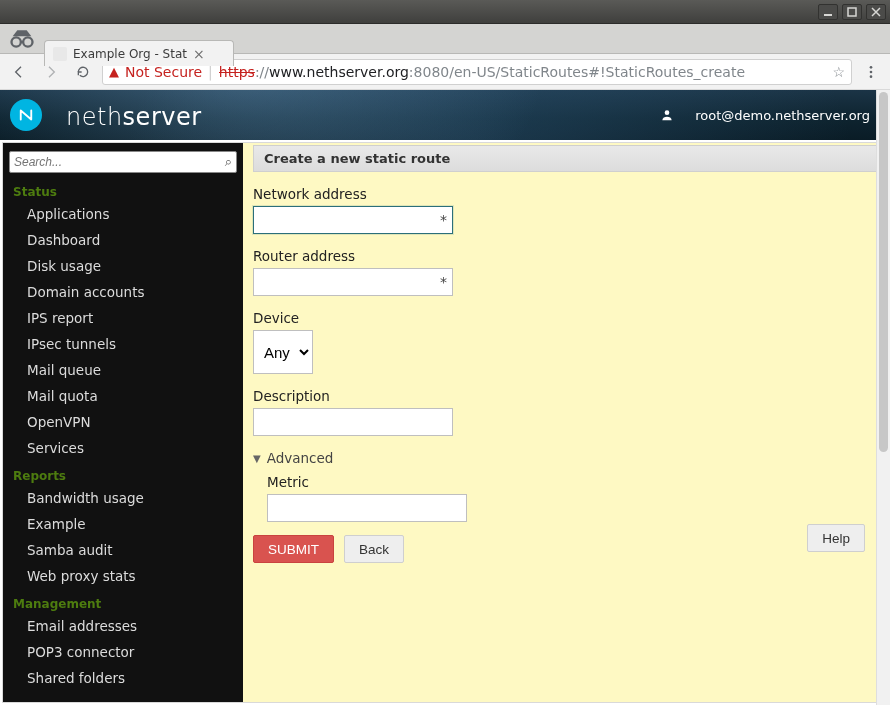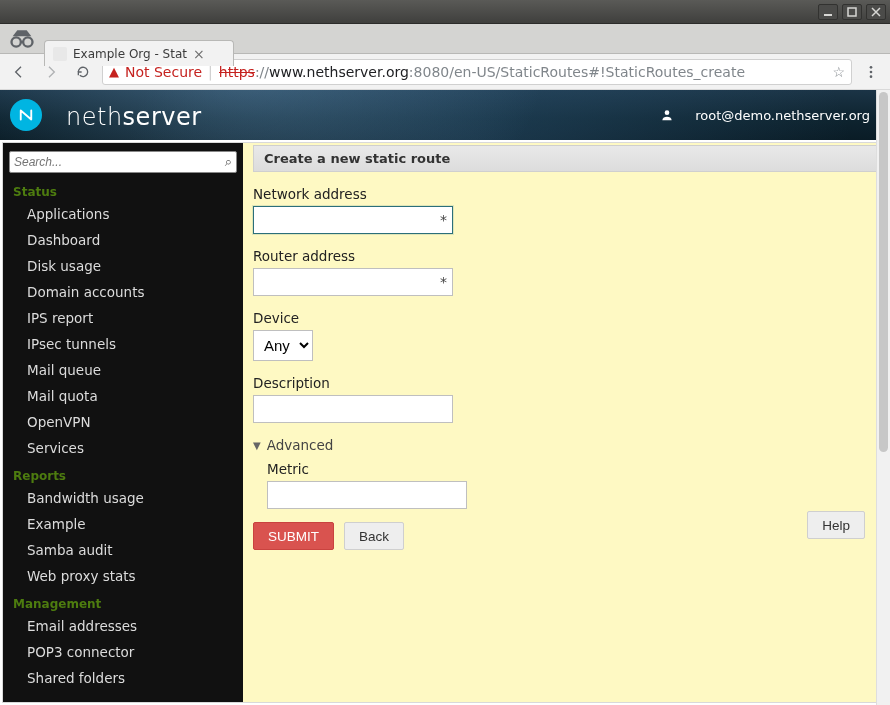--- a/index.html
+++ b/index.html
@@ -151,21 +151,21 @@
   .txt {
     width: 200px; height:28px;
     border:1px solid #bfbfbf; background:#fff;
     padding:2px 18px 2px 6px; font-size:13px;
     position:relative;
   }
   .input-wrap { position:relative; width:200px; }
   .input-wrap .req { position:absolute; right:6px; top:6px; color:#444; font-size:14px; }
   .txt.focused { border:1.5px solid #2b6f7a; box-shadow:0 0 0 1px rgba(43,111,122,0.15); }
   select.sel {
-    height:31px; border:1px solid #bfbfbf; background:#fff; font-size:15px; padding:2px 6px;
+    height:44px; border:1px solid #bfbfbf; background:#fff; font-size:15px; padding:2px 6px;
   }
 
   .adv-section { margin-top:8px; }
   .adv-toggle { display:flex; align-items:center; gap:6px; font-size:13.5px; color:#444; cursor:pointer; margin-bottom:8px; }
   .adv-toggle .tri { font-size:10px; color:#666; }
   .adv-inner { padding-left:14px; }
 
   .button-row { display:flex; align-items:center; gap:10px; margin-top:22px; }
   .btn { height:28px; padding:0 14px; font-size:13.5px; border-radius:2px; cursor:pointer; }
   .btn.primary { background:#d9534f; color:#fff; border:1px solid #c9433f; }

